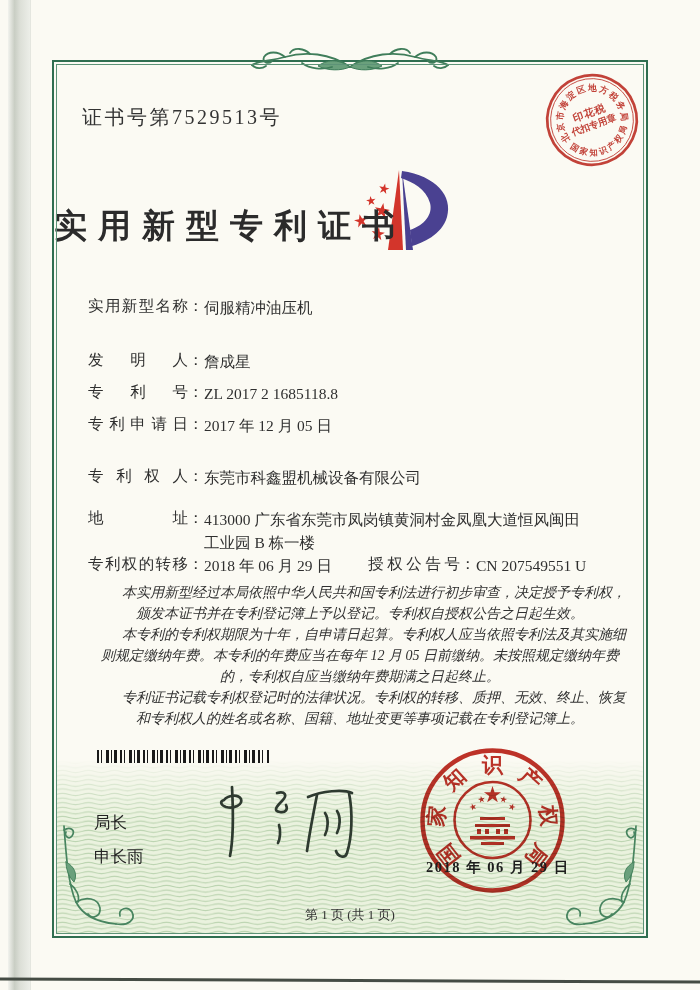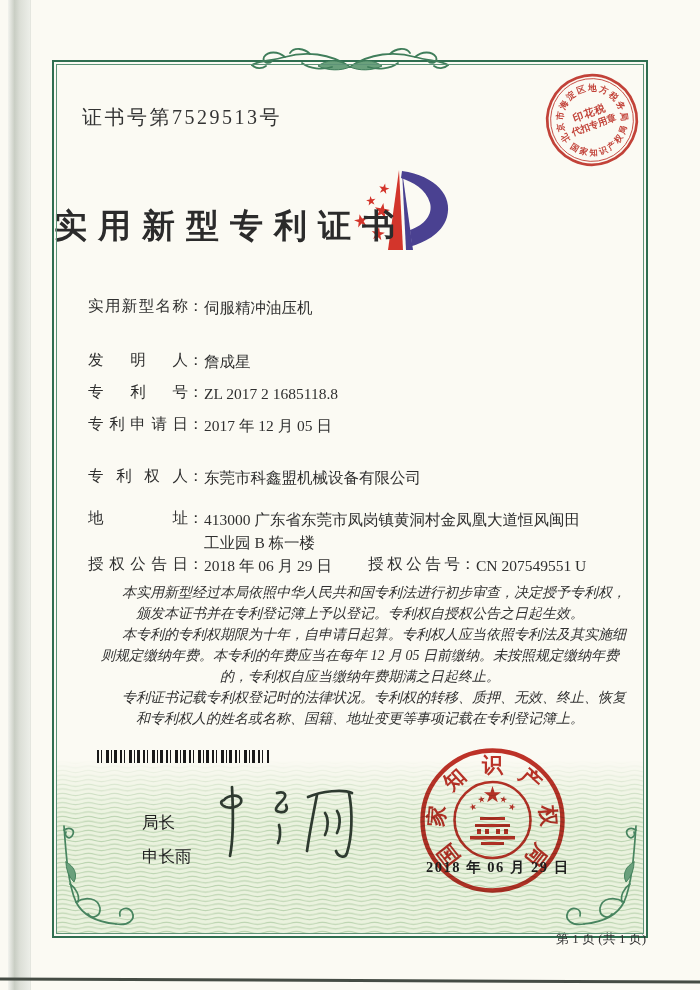--- a/index.html
+++ b/index.html
@@ -34,25 +34,25 @@
   .grant2{position:absolute;left:280px;top:0;white-space:nowrap;}
   .paras{left:34px;top:520px;width:544px;font-size:14px;line-height:21px;color:#303030;}
   .paras p{margin:0;text-indent:2em;font-style:italic;text-align:center;}
   .barcode{left:43px;top:688px;width:172px;height:13px;
     background:repeating-linear-gradient(90deg,
       #1a1a1a 0 2px,transparent 2px 4px,#1a1a1a 4px 5px,transparent 5px 9px,
       #1a1a1a 9px 12px,transparent 12px 14px,#1a1a1a 14px 15px,transparent 15px 17px,
       #1a1a1a 17px 20px,transparent 20px 23px);}
   .signer{left:40px;top:750px;font-size:16.5px;color:#222;
     font-family:"Liberation Sans","DejaVu Sans",sans-serif;}
-  .signer div{margin-bottom:12px;margin-left:48px;}
+  .signer div{margin-bottom:12px;}
   .signature-svg{left:150px;top:718px;}
   .seal-svg{left:356px;top:676px;mix-blend-mode:multiply;}
   .seal-date{left:372px;top:796px;width:200px;font-size:14.5px;letter-spacing:1.5px;color:#1d1d1d;font-weight:bold;}
-  .footer{left:0;right:0;top:844px;text-align:right;font-size:13px;color:#333;margin-top:24px;}
+  .footer{left:0;right:0;top:844px;text-align:center;font-size:13px;color:#333;}
   .tax-stamp{left:540px;top:68px;mix-blend-mode:multiply;opacity:.92;}
   .logo{left:294px;top:100px;}
   .top-ornament{left:50%;top:-17px;transform:translateX(-50%);}
   .corner-l{left:2px;bottom:2px;}
   .corner-r{right:2px;bottom:2px;transform:scaleX(-1);}
   .stamp-center-text{font-family:"Liberation Serif","DejaVu Serif",serif;font-weight:bold;}
 </style>
 </head>
 <body>
 
@@ -138,21 +138,21 @@
     <div class="frow" style="top:118px">
       <span class="flabel">专利申请日</span><span class="fcolon">：</span><span class="fval">2017 年 12 月 05 日</span>
     </div>
     <div class="frow" style="top:170px">
       <span class="flabel">专利权人</span><span class="fcolon">：</span><span class="fval">东莞市科鑫盟机械设备有限公司</span>
     </div>
     <div class="frow" style="top:212px">
       <span class="flabel">地址</span><span class="fcolon">：</span><span class="fval"><span>413000 广东省东莞市凤岗镇黄洞村金凤凰大道恒风闽田</span><br><span>工业园 B 栋一楼</span></span>
     </div>
     <div class="frow" style="top:258px">
-      <span class="flabel">授权公告日</span><span class="fcolon">：</span><span class="fval">2018 年 06 月 29 日</span>
+      <span class="flabel">专利权的转移</span><span class="fcolon">：</span><span class="fval">2018 年 06 月 29 日</span>
       <span class="grant2">
         <span class="flabel" style="width:92px">授权公告号</span><span class="fcolon">：</span><span class="fval">CN 207549551 U</span>
       </span>
     </div>
   </div>
 
   <div class="abs paras">
     <p>本实用新型经过本局依照中华人民共和国专利法进行初步审查，决定授予专利权，颁发本证书并在专利登记簿上予以登记。专利权自授权公告之日起生效。</p>
     <p>本专利的专利权期限为十年，自申请日起算。专利权人应当依照专利法及其实施细则规定缴纳年费。本专利的年费应当在每年 12 月 05 日前缴纳。未按照规定缴纳年费的，专利权自应当缴纳年费期满之日起终止。</p>
     <p>专利证书记载专利权登记时的法律状况。专利权的转移、质押、无效、终止、恢复和专利权人的姓名或名称、国籍、地址变更等事项记载在专利登记簿上。</p>

